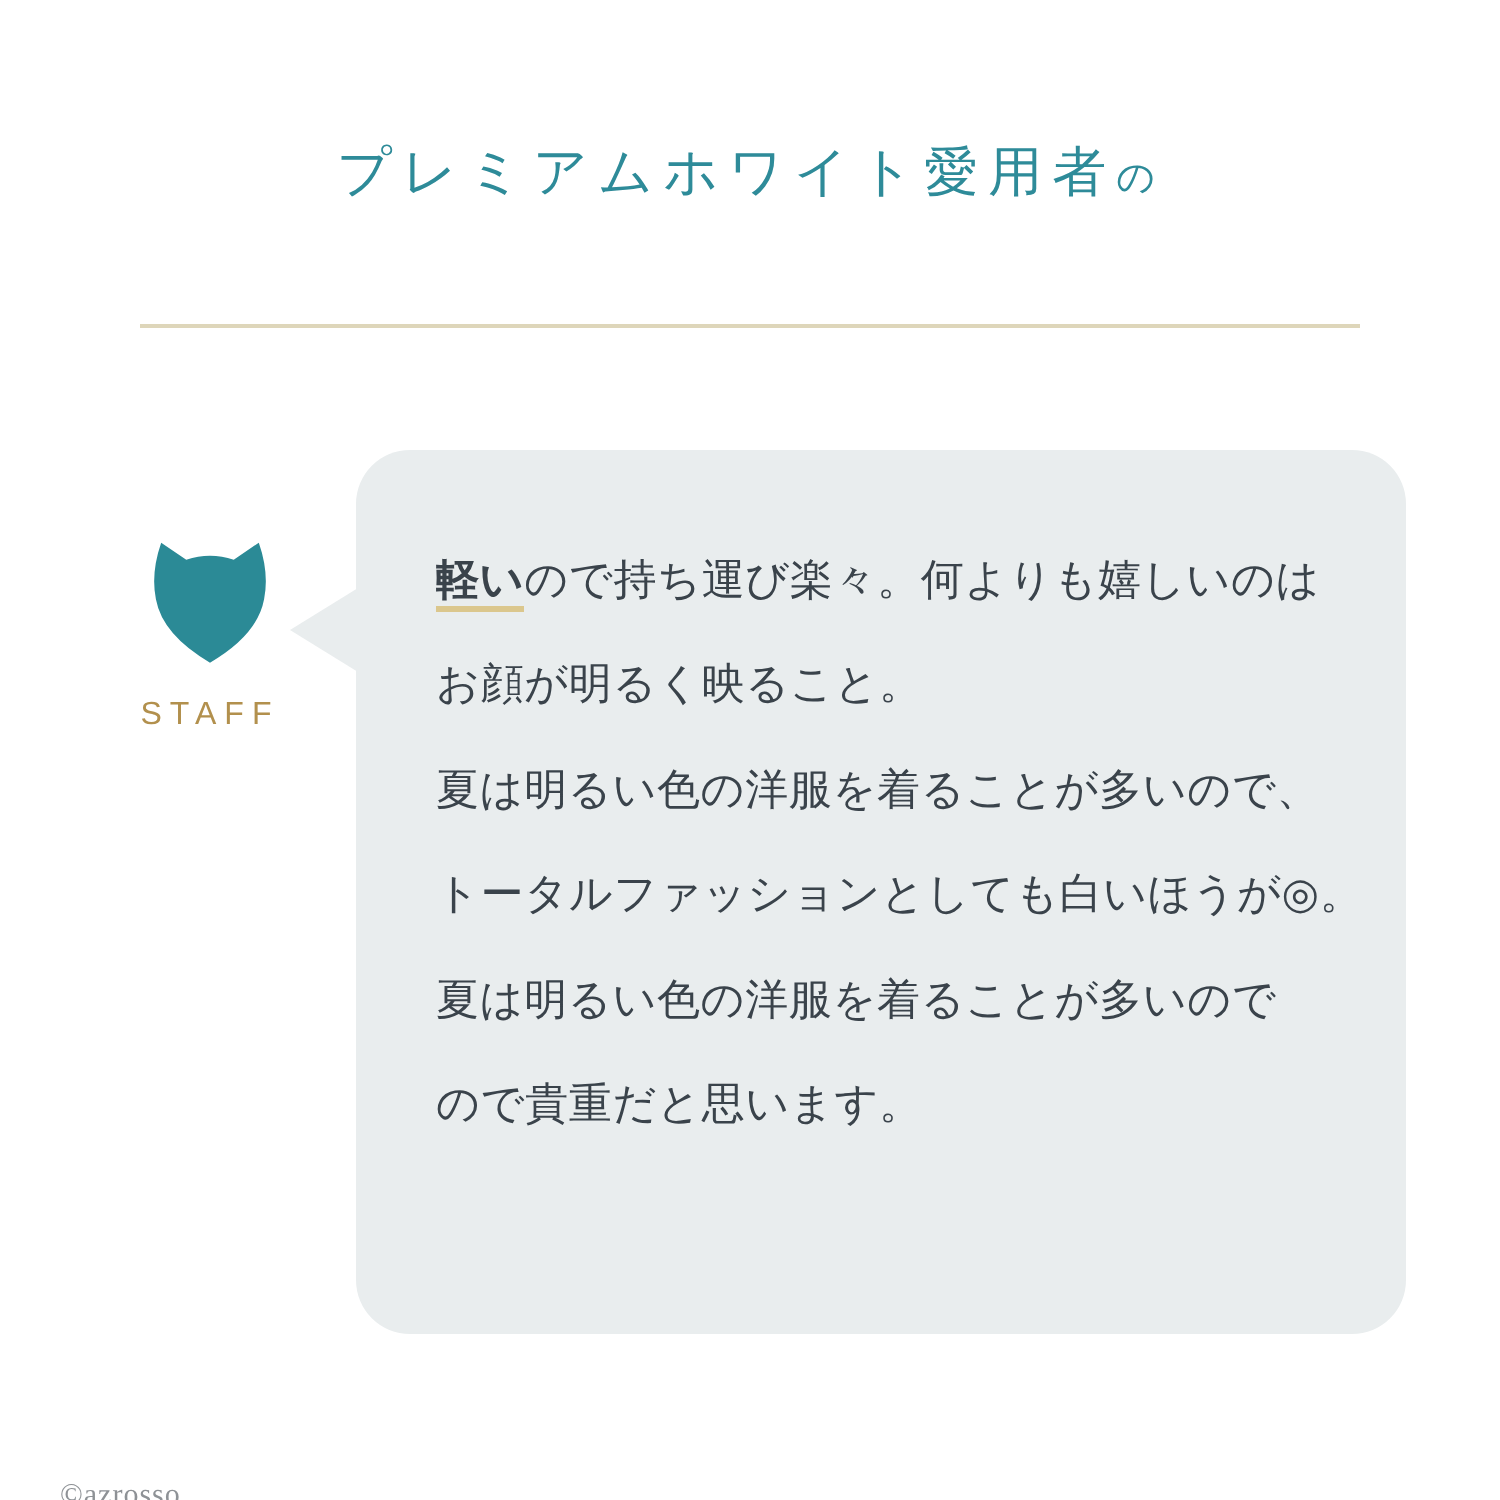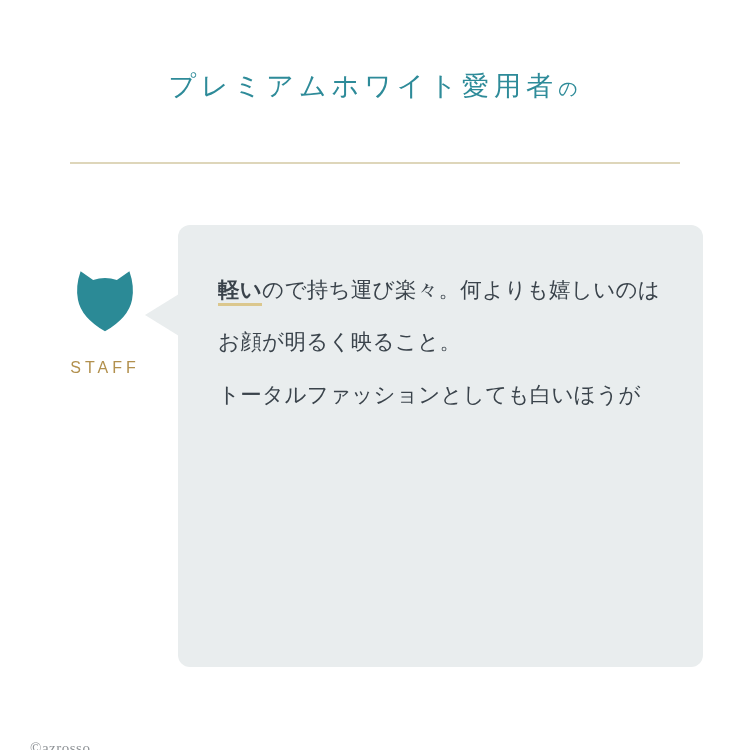--- a/index.html
+++ b/index.html
@@ -36,32 +36,32 @@
     background: var(--divider-color);
   }
 
   
   .badge {
     position: absolute; left: 53px; top: 270px; width: 104px;
     text-align: center;
   }
   .badge svg { width: 66px; height: 62px; color: var(--icon-color); display: inline-block; }
   .badge-label {
-    margin-top: 20px;
+    margin-top: 9px;
     font-family: "Liberation Sans", "DejaVu Sans", sans-serif;
     font-size: 16px; line-height: 24px; letter-spacing: 4px;
     color: var(--label-color);
   }
 
   
   .bubble {
     position: absolute; left: 178px; top: 225px;
     width: 525px; height: 442px;
     background: var(--bubble-bg);
-    border-radius: 12px;
+    border-radius: 27px;
   }
   .bubble-tail {
     position: absolute; left: -33px; top: 69px;
     width: 0; height: 0;
     border-top: 21px solid transparent;
     border-bottom: 21px solid transparent;
     border-right: 34px solid var(--bubble-bg);
   }
   .bubble-text {
     position: absolute; left: 40px; top: 39px; right: 20px;
@@ -103,19 +103,22 @@
     <div class="badge-label">
       <div>STAFF</div>
     </div>
   </div>
 
   <div class="bubble">
     <div class="bubble-tail"></div>
     <div class="bubble-text">
         <div class="line"><span class="hl">軽い</span><span>ので持ち運び楽々。何よりも嬉しいのは</span></div>
         <div class="line"><span>お顔が明るく映ること。</span></div>
-        <div class="line"><span>トータルファッションとしても白いほうが</span></div>
+        <div class="line"><span>夏は明るい色の洋服を着ることが多いので、</span></div>
+        <div class="line"><span>トータルファッションとしても白いほうが◎。</span></div>
+        <div class="line"><span>夏は明るい色の洋服を着ることが多いので</span></div>
+        <div class="line"><span>ので貴重だと思います。</span></div>
       </div>
   </div>
 
   <div class="watermark">©azrosso</div>
 
 </div>
 
 </body></html>

